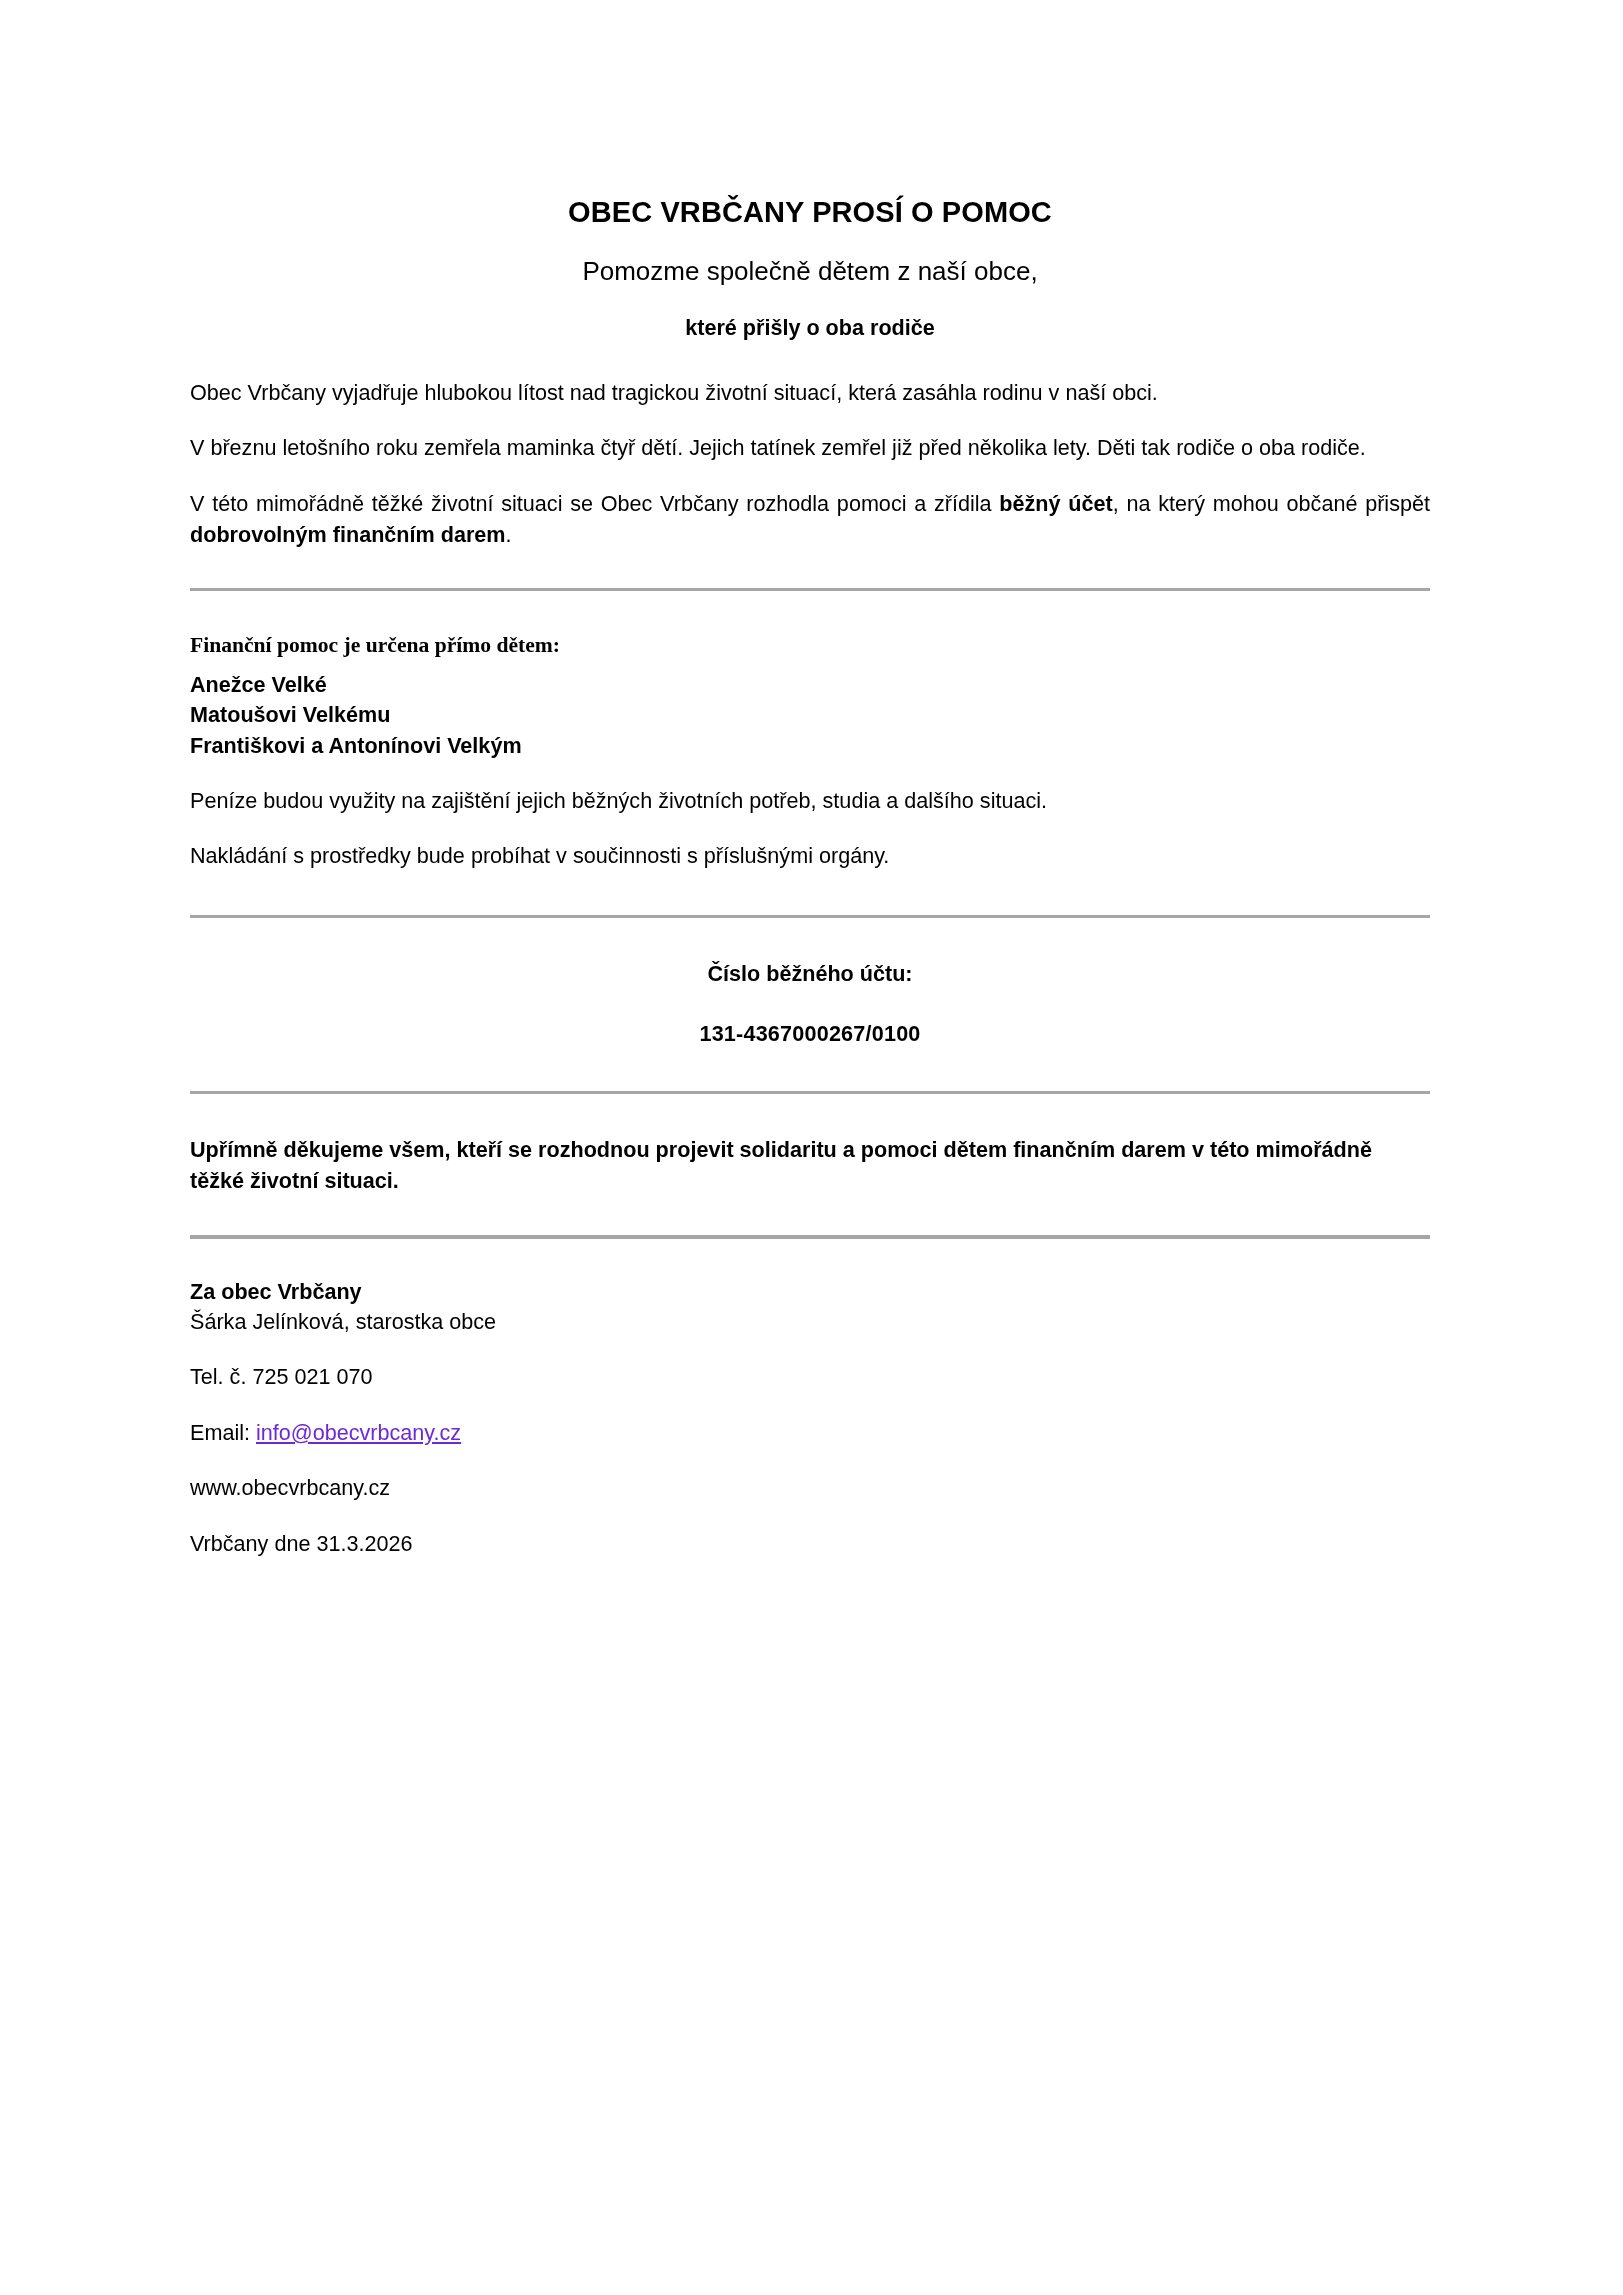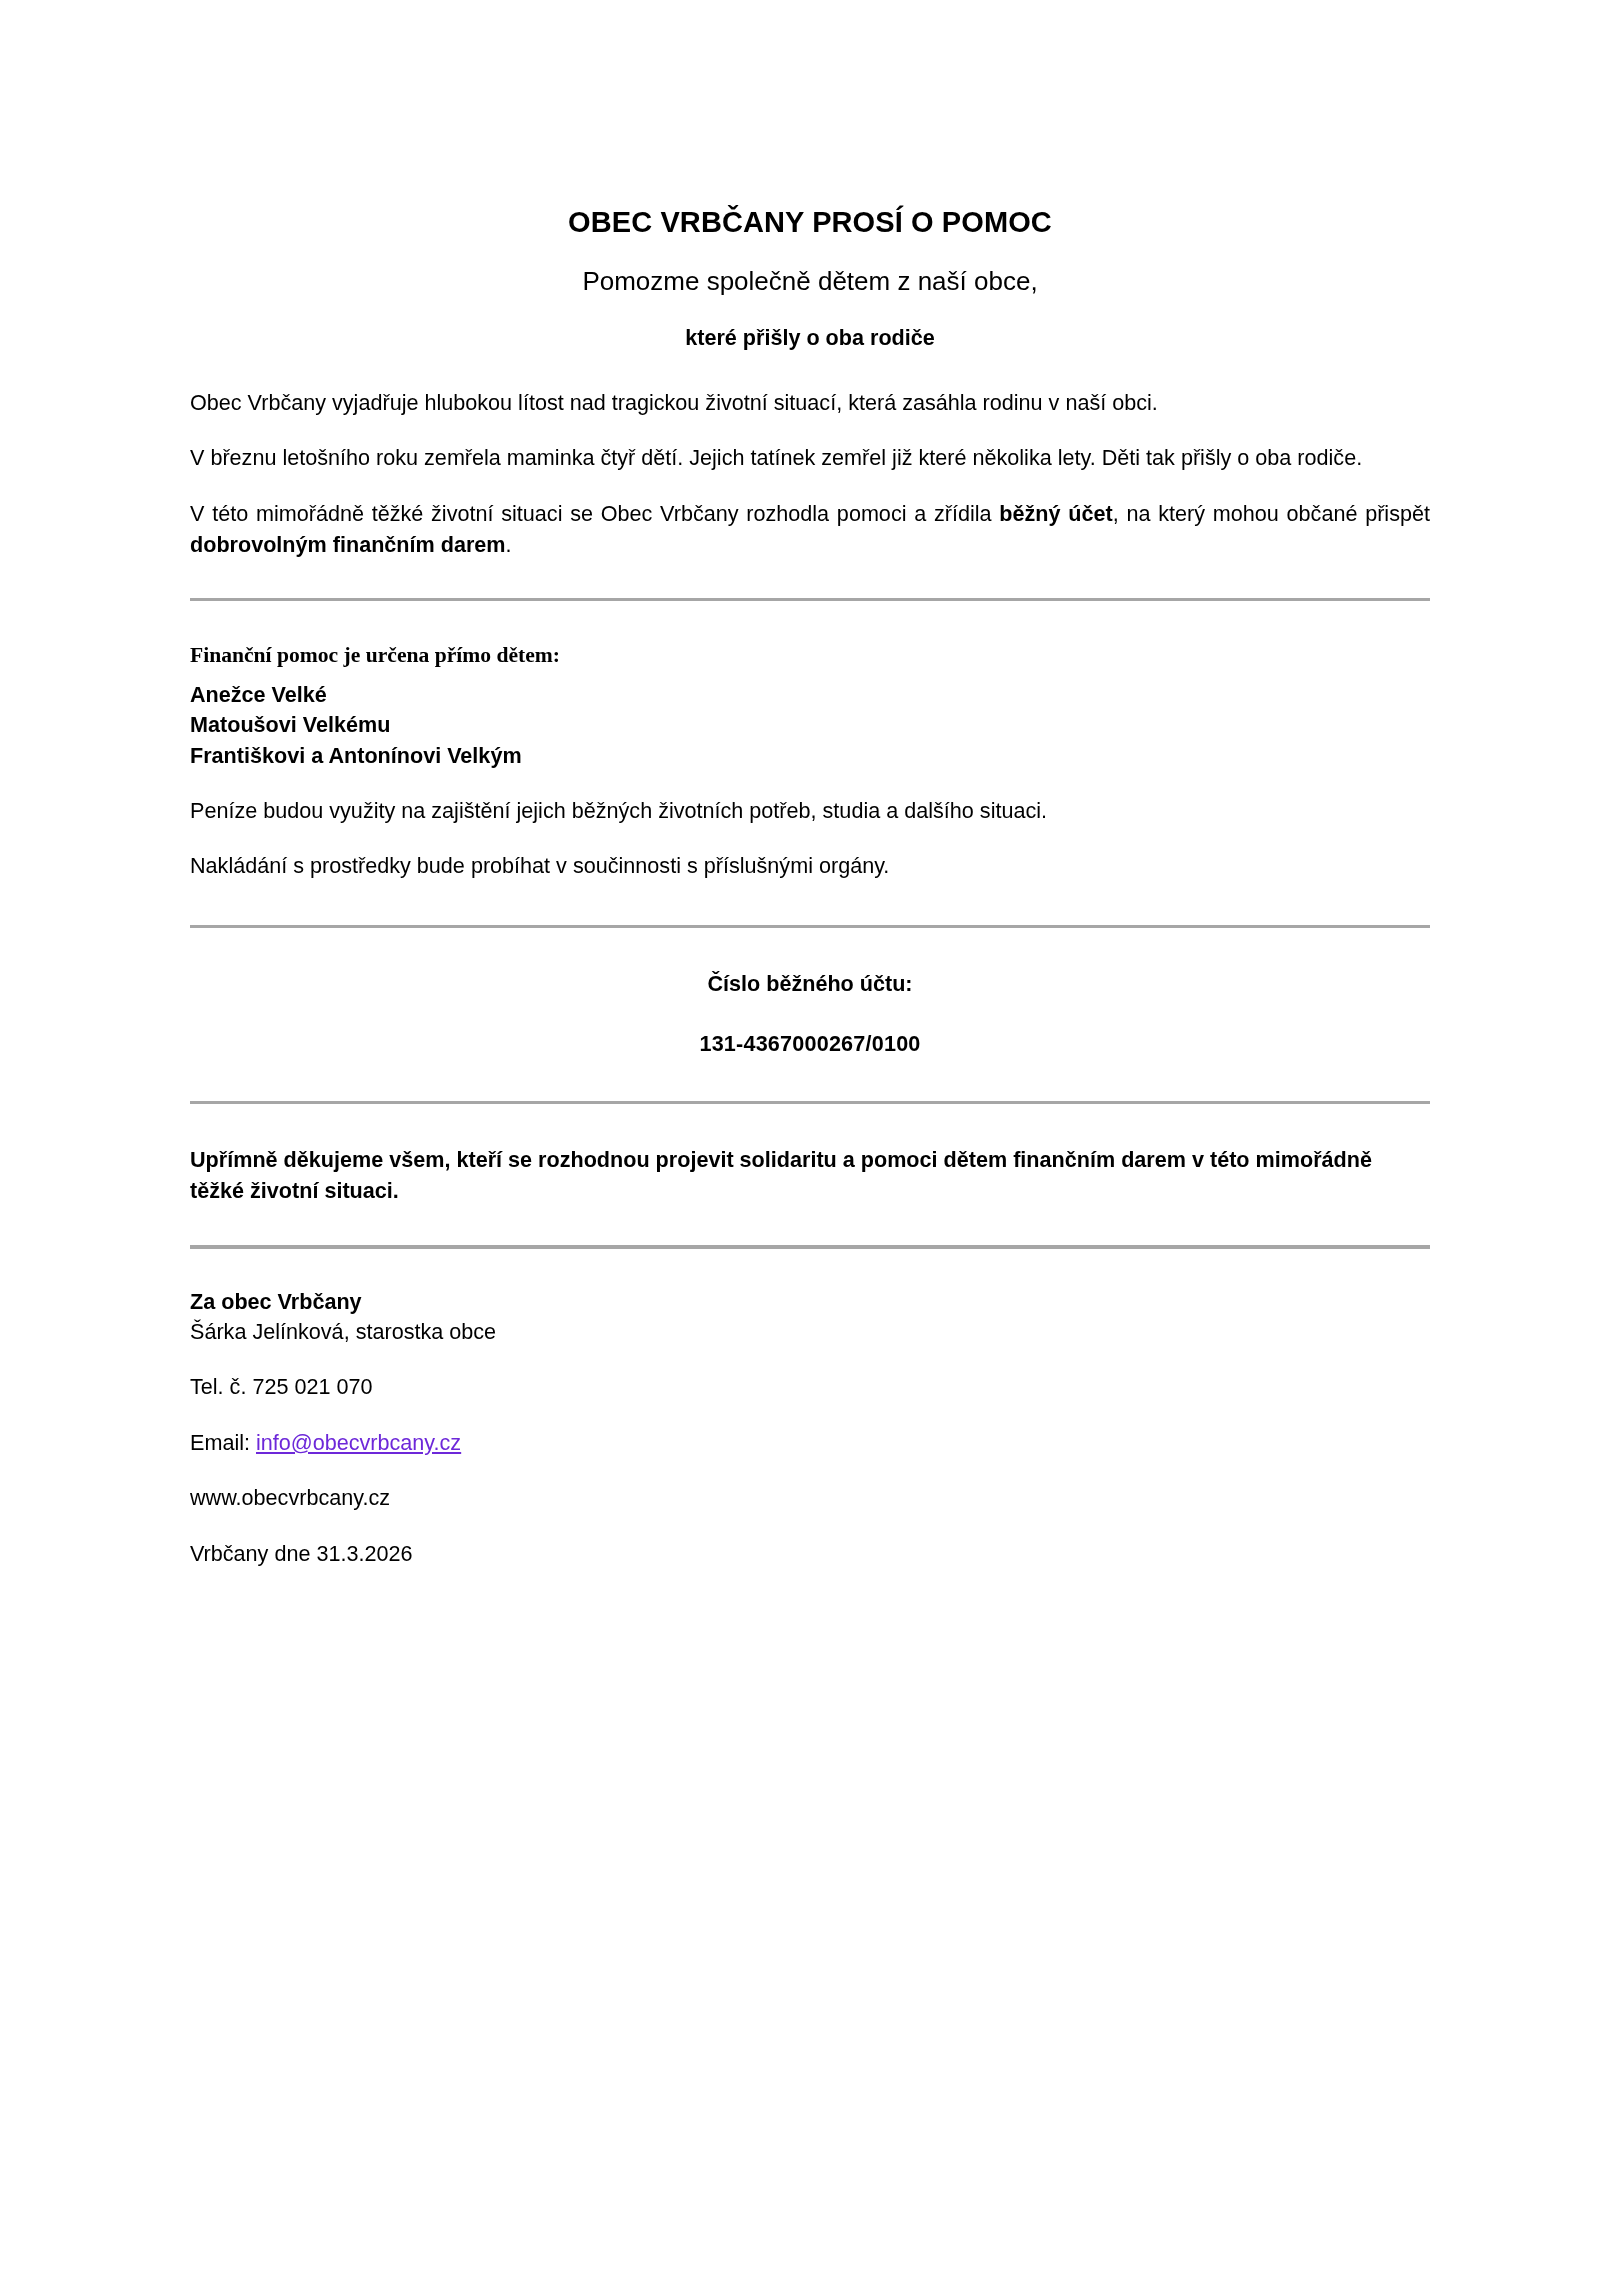--- a/index.html
+++ b/index.html
@@ -17,21 +17,21 @@
     margin: 0 auto;
     font-family: "Liberation Sans", sans-serif;
     color: #000000;
     -webkit-font-smoothing: antialiased;
   }
 
   
   .content {
     position: absolute;
     left: 190px;
-    top: 206px;
+    top: 196px;
     width: 1240px;
   }
 
   
   .title-main {
     font-size: 29px;
     font-weight: bold;
     text-align: center;
     line-height: 1.15;
     margin: 0 0 27.5px 0;
@@ -169,21 +169,21 @@
   <div class="content">
 
     <h1 class="title-main">OBEC VRBČANY PROSÍ O POMOC</h1>
 
     <h2 class="title-sub1">Pomozme společně dětem z naší obce,</h2>
 
     <h3 class="title-sub2">které přišly o oba rodiče</h3>
 
     <p class="body">Obec Vrbčany vyjadřuje hlubokou lítost nad tragickou životní situací, která zasáhla rodinu v naší obci.</p>
 
-    <p class="body">V březnu letošního roku zemřela maminka čtyř dětí. Jejich tatínek zemřel již které několika lety. Děti tak přišly o oba rodiče.</p>
+    <p class="body">V březnu letošního roku zemřela maminka čtyř dětí. Jejich tatínek zemřel již před několika lety. Děti tak rodiče o oba rodiče.</p>
 
     <p class="body last"><span>V této mimořádně těžké životní situaci se Obec Vrbčany rozhodla pomoci a zřídila </span><b>běžný účet</b><span>, na který mohou občané přispět </span><b>dobrovolným finančním darem</b><span>.</span></p>
 
     <div class="rule-wrap-1">
       <hr class="rule">
     </div>
 
     <p class="lead-bold">Finanční pomoc je určena přímo dětem:</p>
 
     <p class="names">

